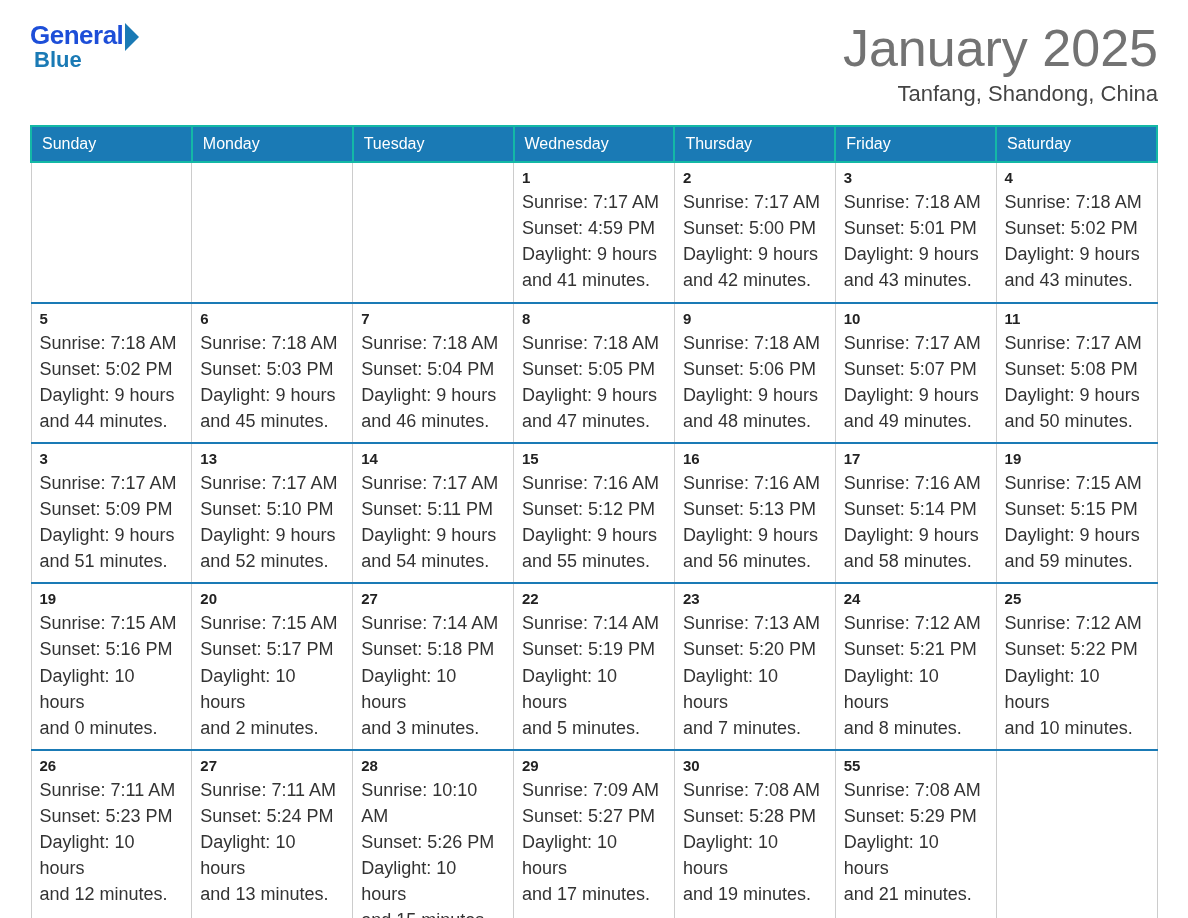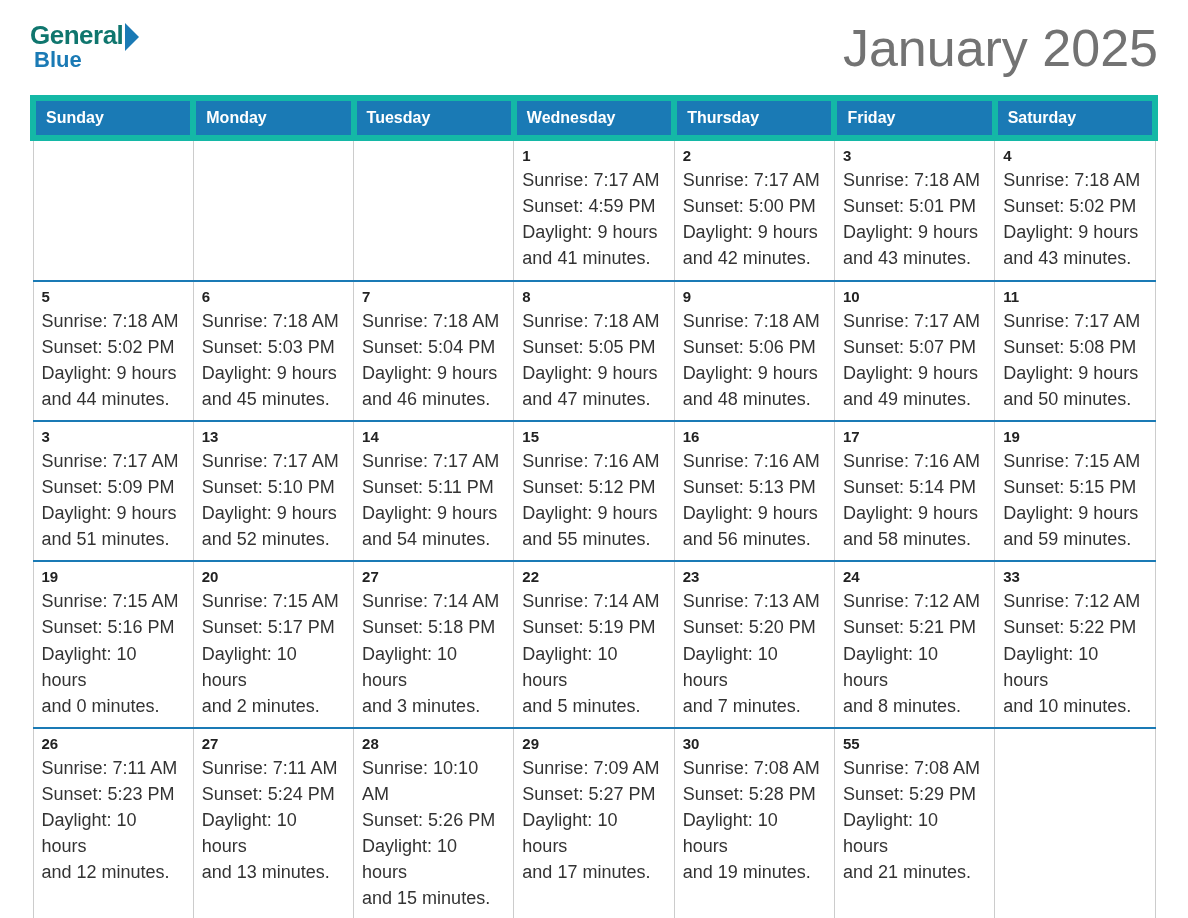--- a/index.html
+++ b/index.html
@@ -21,21 +21,21 @@
       flex-direction: column;
       align-items: flex-start;
     }
     .logo-top {
       display: flex;
       align-items: center;
     }
     .logo-general {
       font-size: 26px;
       font-weight: bold;
-      color: #0f766e;
+      color: #1d4ed8;
       letter-spacing: -0.5px;
     }
     .logo-arrow {
       width: 0;
       height: 0;
       border-left: 14px solid #1a7ab5;
       border-top: 14px solid transparent;
       border-bottom: 14px solid transparent;
       margin-left: 2px;
       margin-top: 2px;
@@ -63,24 +63,24 @@
     }
     .calendar {
       width: 100%;
       border-collapse: collapse;
       border: 1px solid #aaa;
     }
     .calendar th {
       background-color: #1a7ab5;
       color: #fff;
       font-size: 16px;
-      font-weight: bold;
+      font-weight: normal;
       padding: 8px 10px;
       text-align: left;
-      border: 6px solid #14b8a6;
+      border: 2px solid #14b8a6;
     }
     .calendar td {
       vertical-align: top;
       width: 14.28%;
       padding: 6px 8px 8px 8px;
       border: 1px solid #ccc;
       border-top: 2px solid #1a7ab5;
       font-size: 13px;
       color: #333;
       min-height: 100px;
@@ -111,20 +111,21 @@
 <div class="header">
   <div class="logo">
     <div class="logo-top">
       <span class="logo-general">General</span>
       <div class="logo-arrow"></div>
     </div>
     <span class="logo-blue">Blue</span>
   </div>
   <div class="title-block">
     <div class="title-month">January 2025</div>
+    <div class="title-location">Tanfang, Shandong, China</div>
   </div>
 </div>
 
 <table class="calendar">
   <thead>
     <tr>
     <th>Sunday</th>
         <th>Monday</th>
         <th>Tuesday</th>
         <th>Wednesday</th>
@@ -306,21 +307,21 @@
 and 7 minutes.</div>
         </td>
         <td>
           <span class="day-num">24</span>
           <div class="day-info" style="white-space: pre-line;">Sunrise: 7:12 AM
 Sunset: 5:21 PM
 Daylight: 10 hours
 and 8 minutes.</div>
         </td>
         <td>
-          <span class="day-num">33</span>
+          <span class="day-num">25</span>
           <div class="day-info" style="white-space: pre-line;">Sunrise: 7:12 AM
 Sunset: 5:22 PM
 Daylight: 10 hours
 and 10 minutes.</div>
         </td>
       </tr>
       <tr class="last-row">
         <td>
           <span class="day-num">26</span>
           <div class="day-info" style="white-space: pre-line;">Sunrise: 7:11 AM

